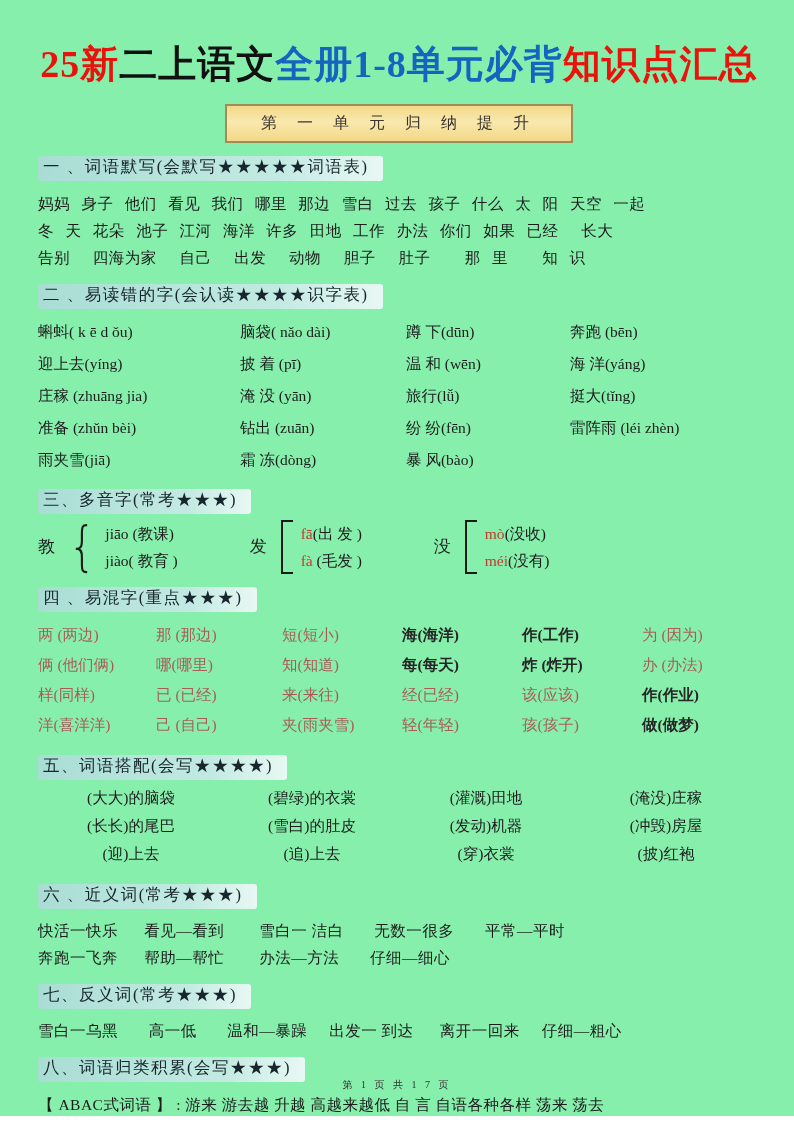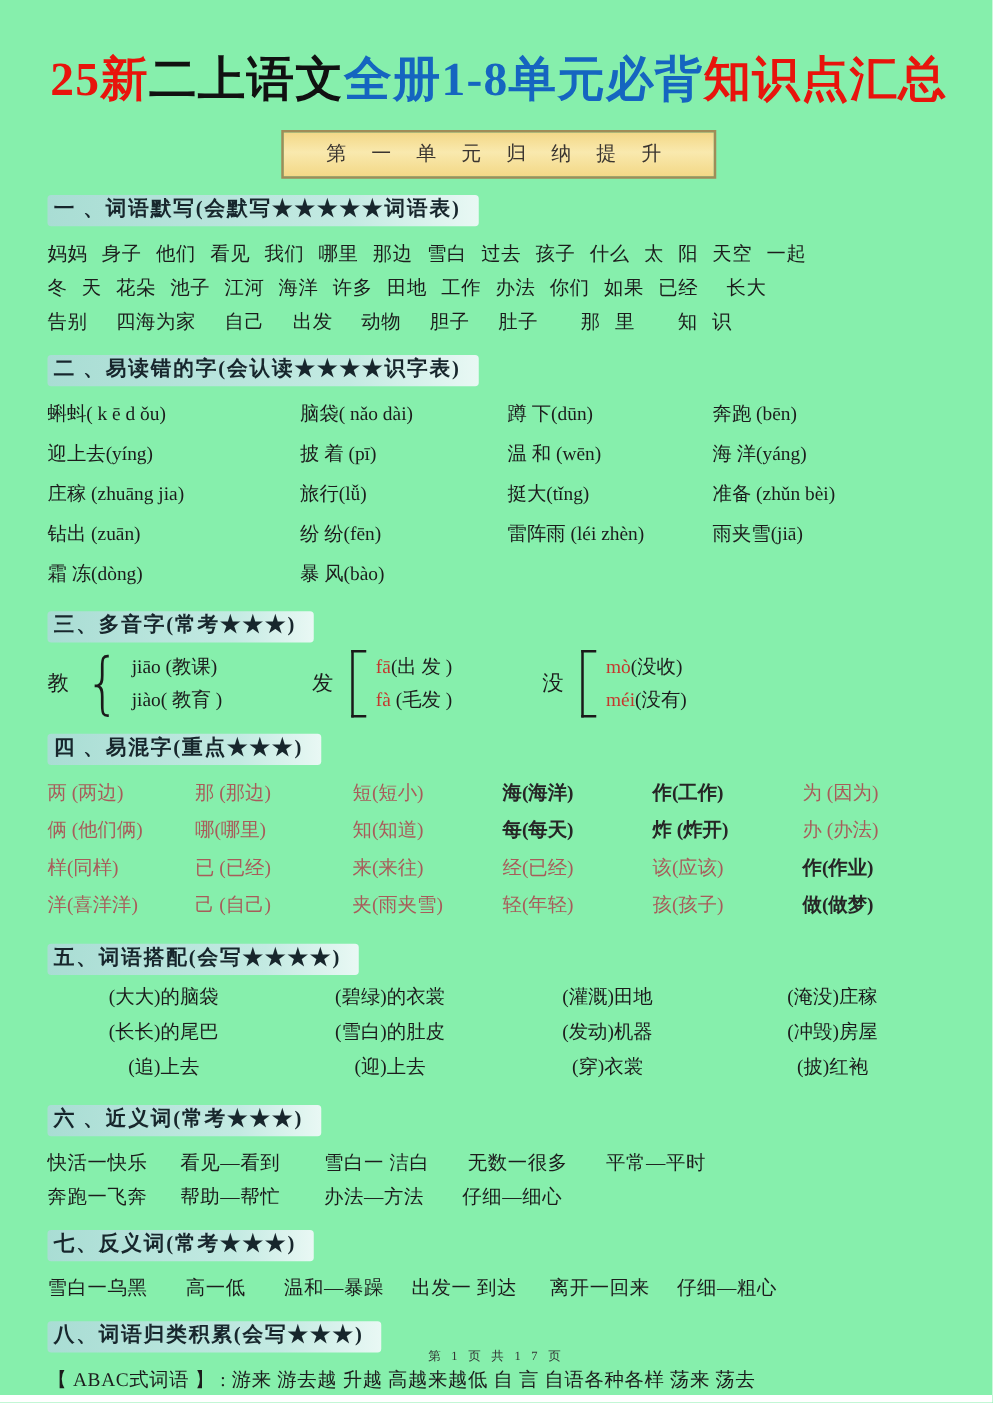--- a/index.html
+++ b/index.html
@@ -41,21 +41,21 @@
   }
 
   
   .sec-header { margin-top:13px; }
   .hl {
     display:inline-block;
     background:linear-gradient(90deg,#a9ddd4 0%,#c3eae2 70%,#e9f8f4 100%);
     border-radius:3px;
     padding:0 14px 3px 5px;
     font-size:16.5px;
-    font-weight:700;
+    font-weight:400;
     letter-spacing:1.5px;
     color:#17262c;
   }
 
   
   .line {
     white-space:pre-wrap;
     font-size:15.5px;
     line-height:27px;
     letter-spacing:0.5px;
@@ -131,20 +131,21 @@
     <div class="grid g-s2">
       <div class="cell">蝌蚪( k ē  d ǒu)</div>
       <div class="cell">脑袋( nǎo dài)</div>
       <div class="cell">蹲 下(dūn)</div>
       <div class="cell">奔跑 (bēn)</div>
       <div class="cell">迎上去(yíng)</div>
       <div class="cell">披 着 (pī)</div>
       <div class="cell">温 和 (wēn)</div>
       <div class="cell">海 洋(yáng)</div>
       <div class="cell">庄稼 (zhuāng  jia)</div>
+      <div class="cell">淹 没 (yān)</div>
       <div class="cell">旅行(lǚ)</div>
       <div class="cell">挺大(tǐng)</div>
       <div class="cell">准备 (zhǔn  bèi)</div>
       <div class="cell">钻出 (zuān)</div>
       <div class="cell">纷 纷(fēn)</div>
       <div class="cell">雷阵雨 (léi zhèn)</div>
       <div class="cell">雨夹雪(jiā)</div>
       <div class="cell">霜 冻(dòng)</div>
       <div class="cell">暴 风(bào)</div>
     </div>
@@ -214,22 +215,22 @@
     </div>
     <div class="grid g-s5">
       <div class="cell">(大大)的脑袋</div>
       <div class="cell">(碧绿)的衣裳</div>
       <div class="cell">(灌溉)田地</div>
       <div class="cell">(淹没)庄稼</div>
       <div class="cell">(长长)的尾巴</div>
       <div class="cell">(雪白)的肚皮</div>
       <div class="cell">(发动)机器</div>
       <div class="cell">(冲毁)房屋</div>
+      <div class="cell">(迎)上去</div>
       <div class="cell">(追)上去</div>
-      <div class="cell">(迎)上去</div>
       <div class="cell">(穿)衣裳</div>
       <div class="cell">(披)红袍</div>
     </div>
 
     <div class="sec-header" style="margin-top:16px">
       <span class="hl">六 、近义词(常考★★★)</span>
     </div>
     <div class="body-lines">
       <p class="line">快活一快乐      看见—看到        雪白一 洁白       无数一很多       平常—平时</p>
       <p class="line">奔跑一飞奔      帮助—帮忙        办法—方法       仔细—细心</p>

